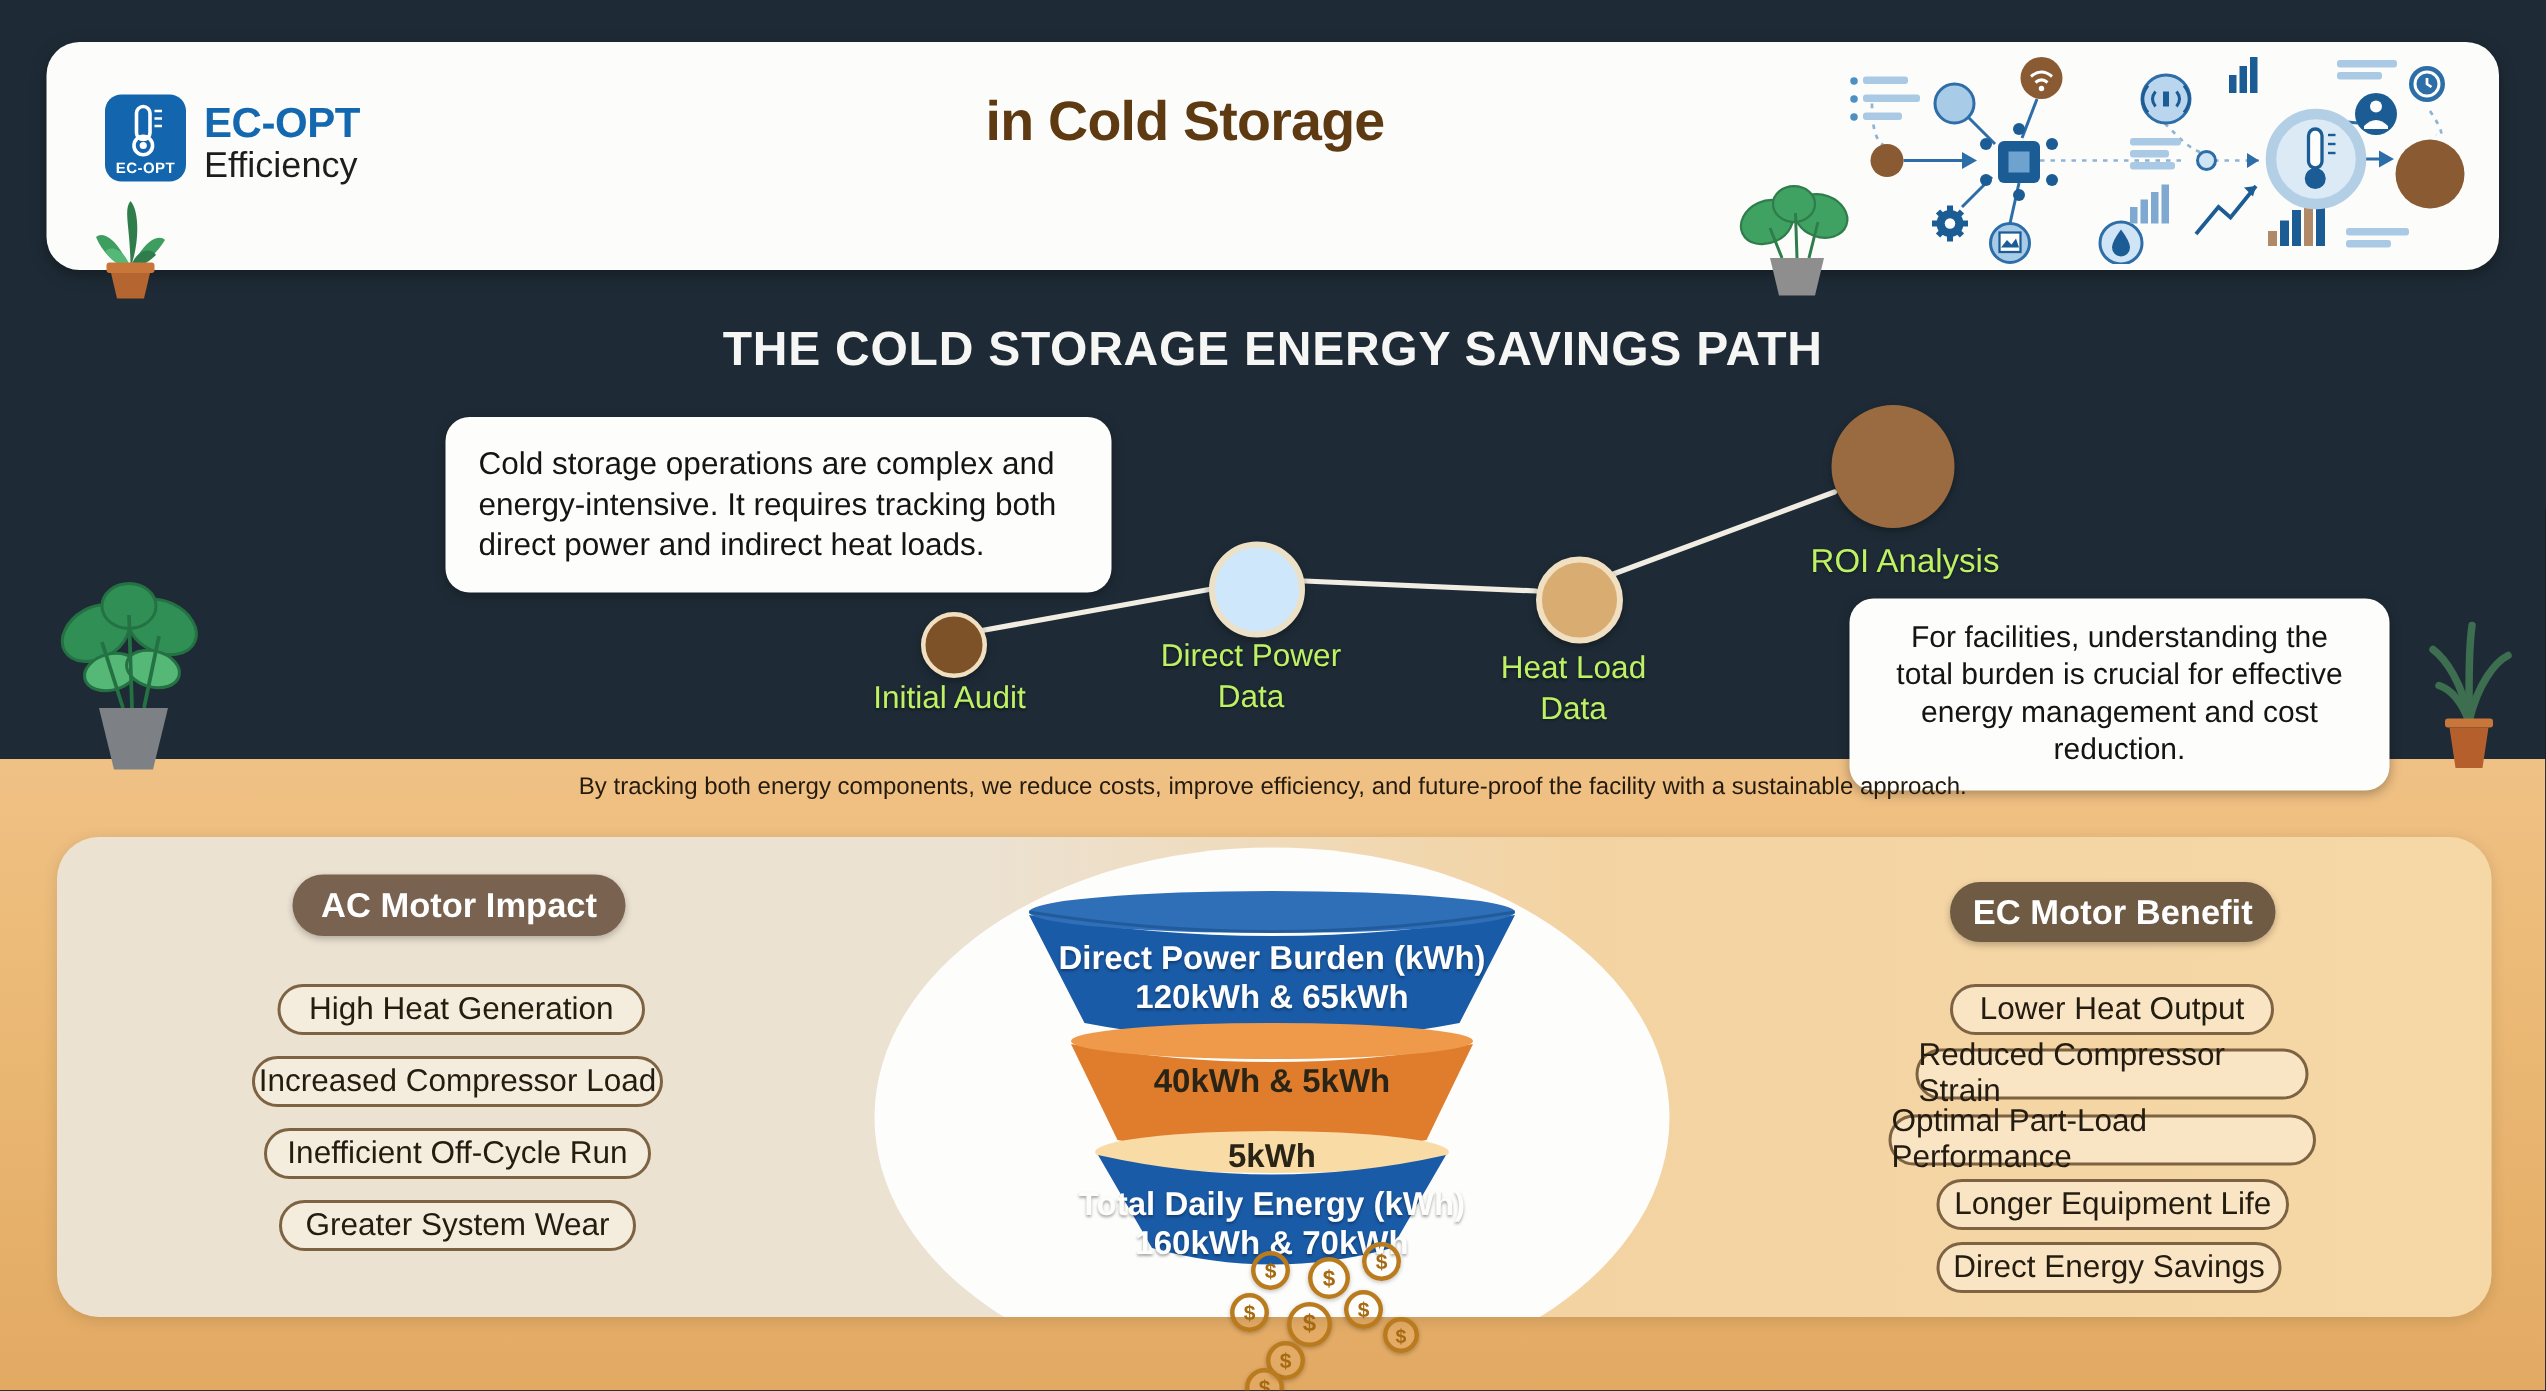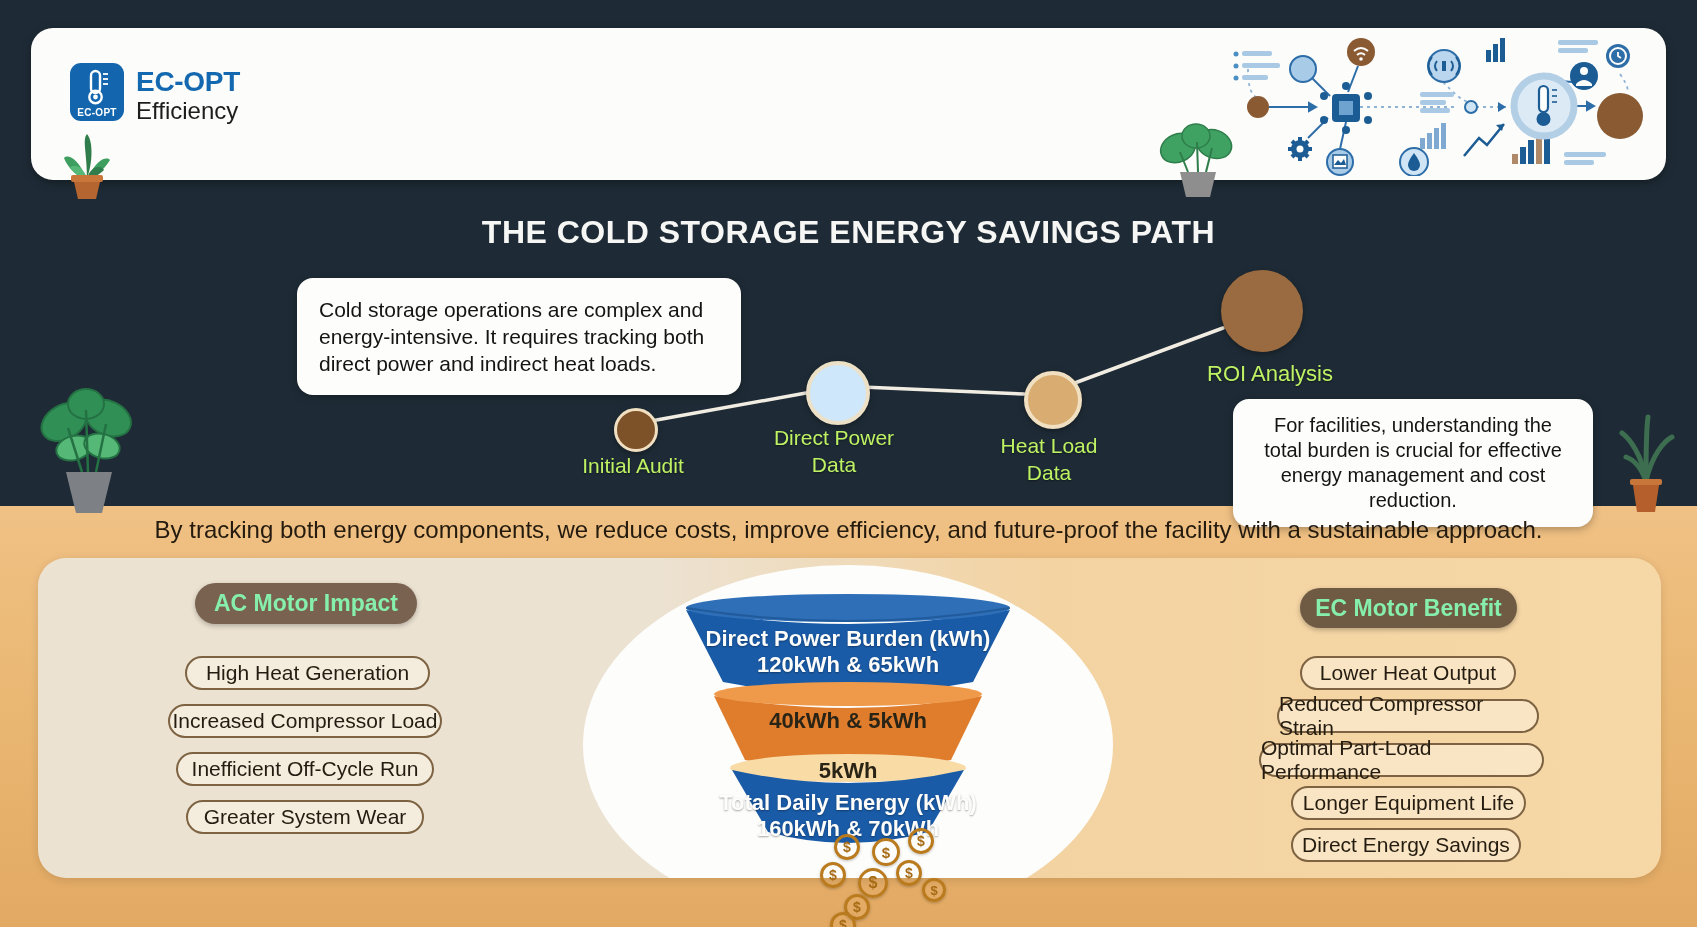--- a/index.html
+++ b/index.html
@@ -31,30 +31,30 @@
     font-size:32px;font-weight:700;letter-spacing:.5px;}
   .note-box{background:#fdfdfb;border-radius:16px;color:#141414;
     box-shadow:0 2px 8px rgba(0,0,0,.3);}
   .note-left{left:297px;top:278px;width:400px;padding:18px 22px;font-size:21px;line-height:27px;font-weight:500;}
   .note-right{left:1233px;top:399px;width:320px;padding:14px 20px;font-size:20px;line-height:25px;font-weight:500;text-align:center;}
   .path-node{border-radius:50%;box-shadow:0 2px 6px rgba(0,0,0,.35);}
   .node-label{color:#bef264;font-size:21px;line-height:27px;text-align:center;text-shadow:0 1px 2px rgba(0,0,0,.5);}
 
   
   .banner-text{left:0;top:516px;width:1697px;text-align:center;color:#241a0e;
-    font-size:24px;font-weight:500;}
+    font-size:16px;font-weight:500;}
 
   
   .panel{left:38px;top:558px;width:1623px;height:320px;border-radius:28px;overflow:hidden;
     background:linear-gradient(90deg,#ece2d2 0%,#ece2d2 38%,#f3d3a2 62%,#f6d7a6 100%);
     box-shadow:0 2px 10px rgba(0,0,0,.12);}
   .white-ellipse{left:545px;top:7px;width:530px;height:360px;border-radius:50%;background:#fdfdfc;}
 
   .col-header{display:flex;align-items:center;justify-content:center;border-radius:22px;
-    color:#86efac;font-size:23px;font-weight:600;box-shadow:0 2px 5px rgba(0,0,0,.25);}
+    color:#ffffff;font-size:23px;font-weight:600;box-shadow:0 2px 5px rgba(0,0,0,.25);}
   .pill-item{display:flex;align-items:center;justify-content:center;border-radius:19px;
     border:2px solid #7d6342;background:rgba(255,248,235,.45);
     color:#241c10;font-size:21px;font-weight:500;box-sizing:border-box;}
 
   
   .funnel-text{left:628px;width:440px;text-align:center;font-size:22px;line-height:26px;font-weight:600;}
   .f-white{color:#fdfdfc;text-shadow:0 1px 2px rgba(0,0,0,.35);}
   .f-dark{color:#2a2416;}
 
   
@@ -80,20 +80,21 @@
       <line x1="22" y1="6" x2="27" y2="6" stroke="#fff" stroke-width="1.8"></line>
       <line x1="22" y1="11" x2="27" y2="11" stroke="#fff" stroke-width="1.8"></line>
       <line x1="22" y1="16" x2="27" y2="16" stroke="#fff" stroke-width="1.8"></line>
     </svg>
     <span class="logo-text">EC-OPT</span>
   </div>
   <div class="abs brand-name">EC-OPT</div>
   <div class="abs brand-sub">Efficiency</div>
 
   <div class="abs header-title">
+    <div>in Cold Storage</div>
   </div>
 
   <svg class="abs" style="left:1228px;top:34px;" width="416" height="142" viewBox="0 0 416 142">
 
     <g stroke="#2d6da8" stroke-width="2" fill="none">
       <line x1="41" y1="73" x2="88" y2="73"></line>
       <line x1="84" y1="44" x2="102" y2="62"></line>
       <line x1="130" y1="32" x2="120" y2="58"></line>
       <line x1="80" y1="104" x2="100" y2="84"></line>
       <line x1="112" y1="115" x2="118" y2="88"></line>

